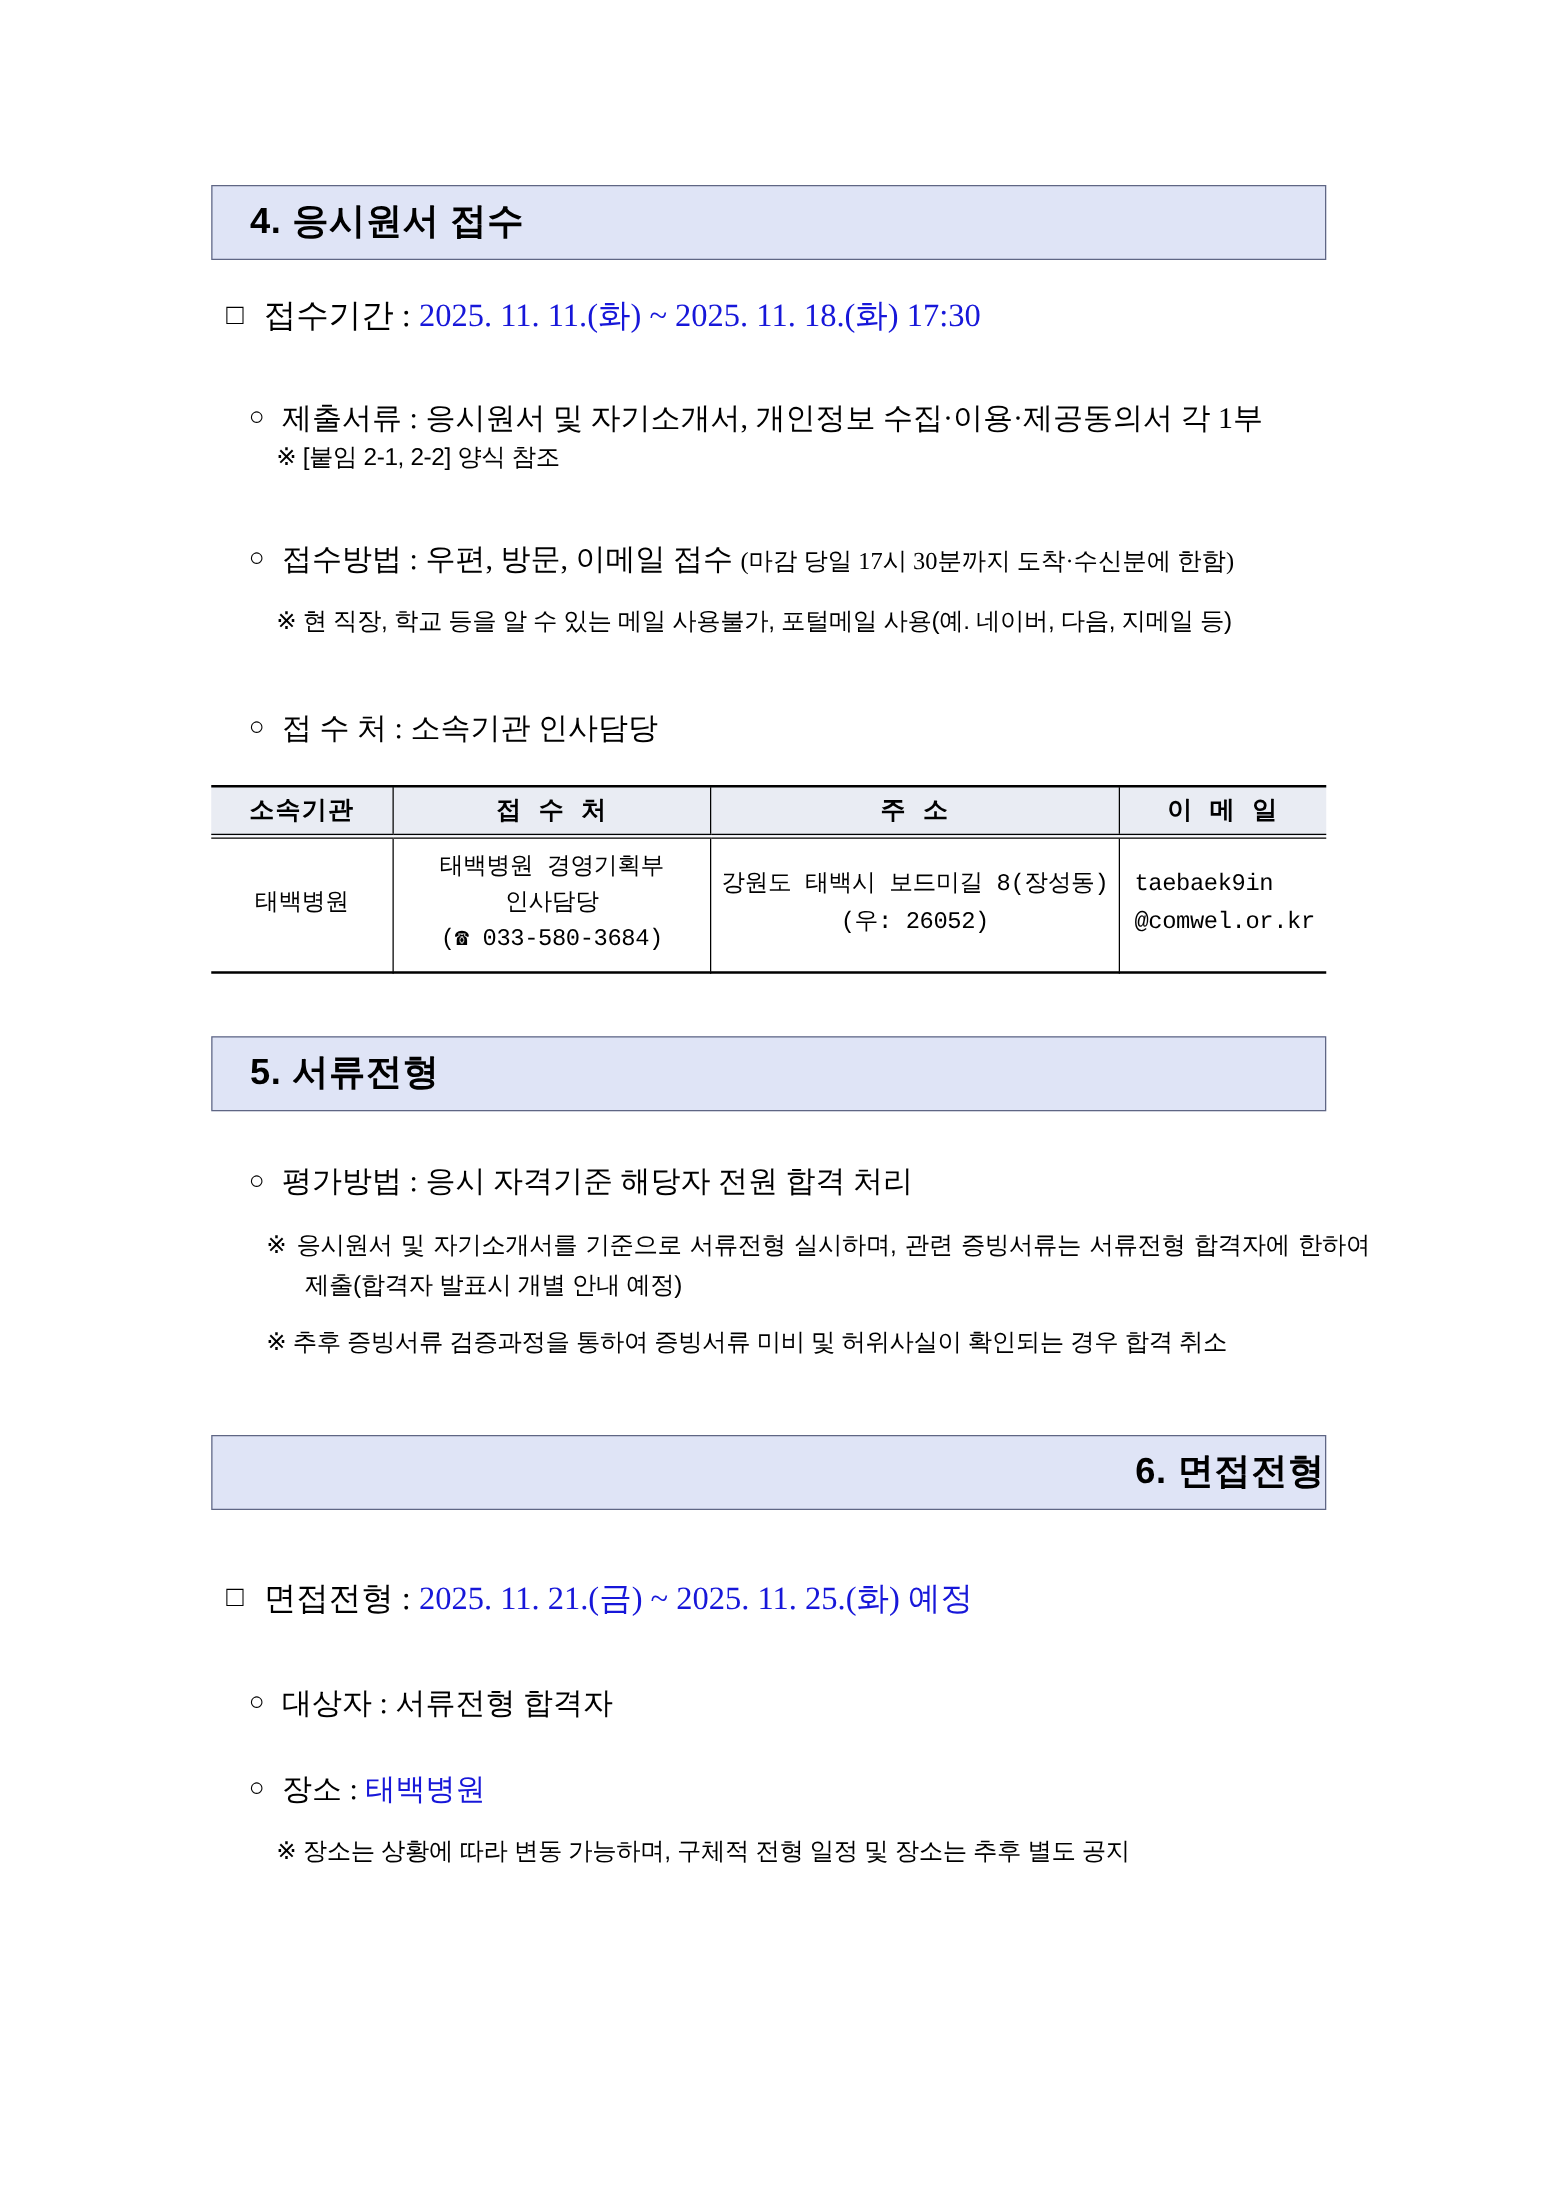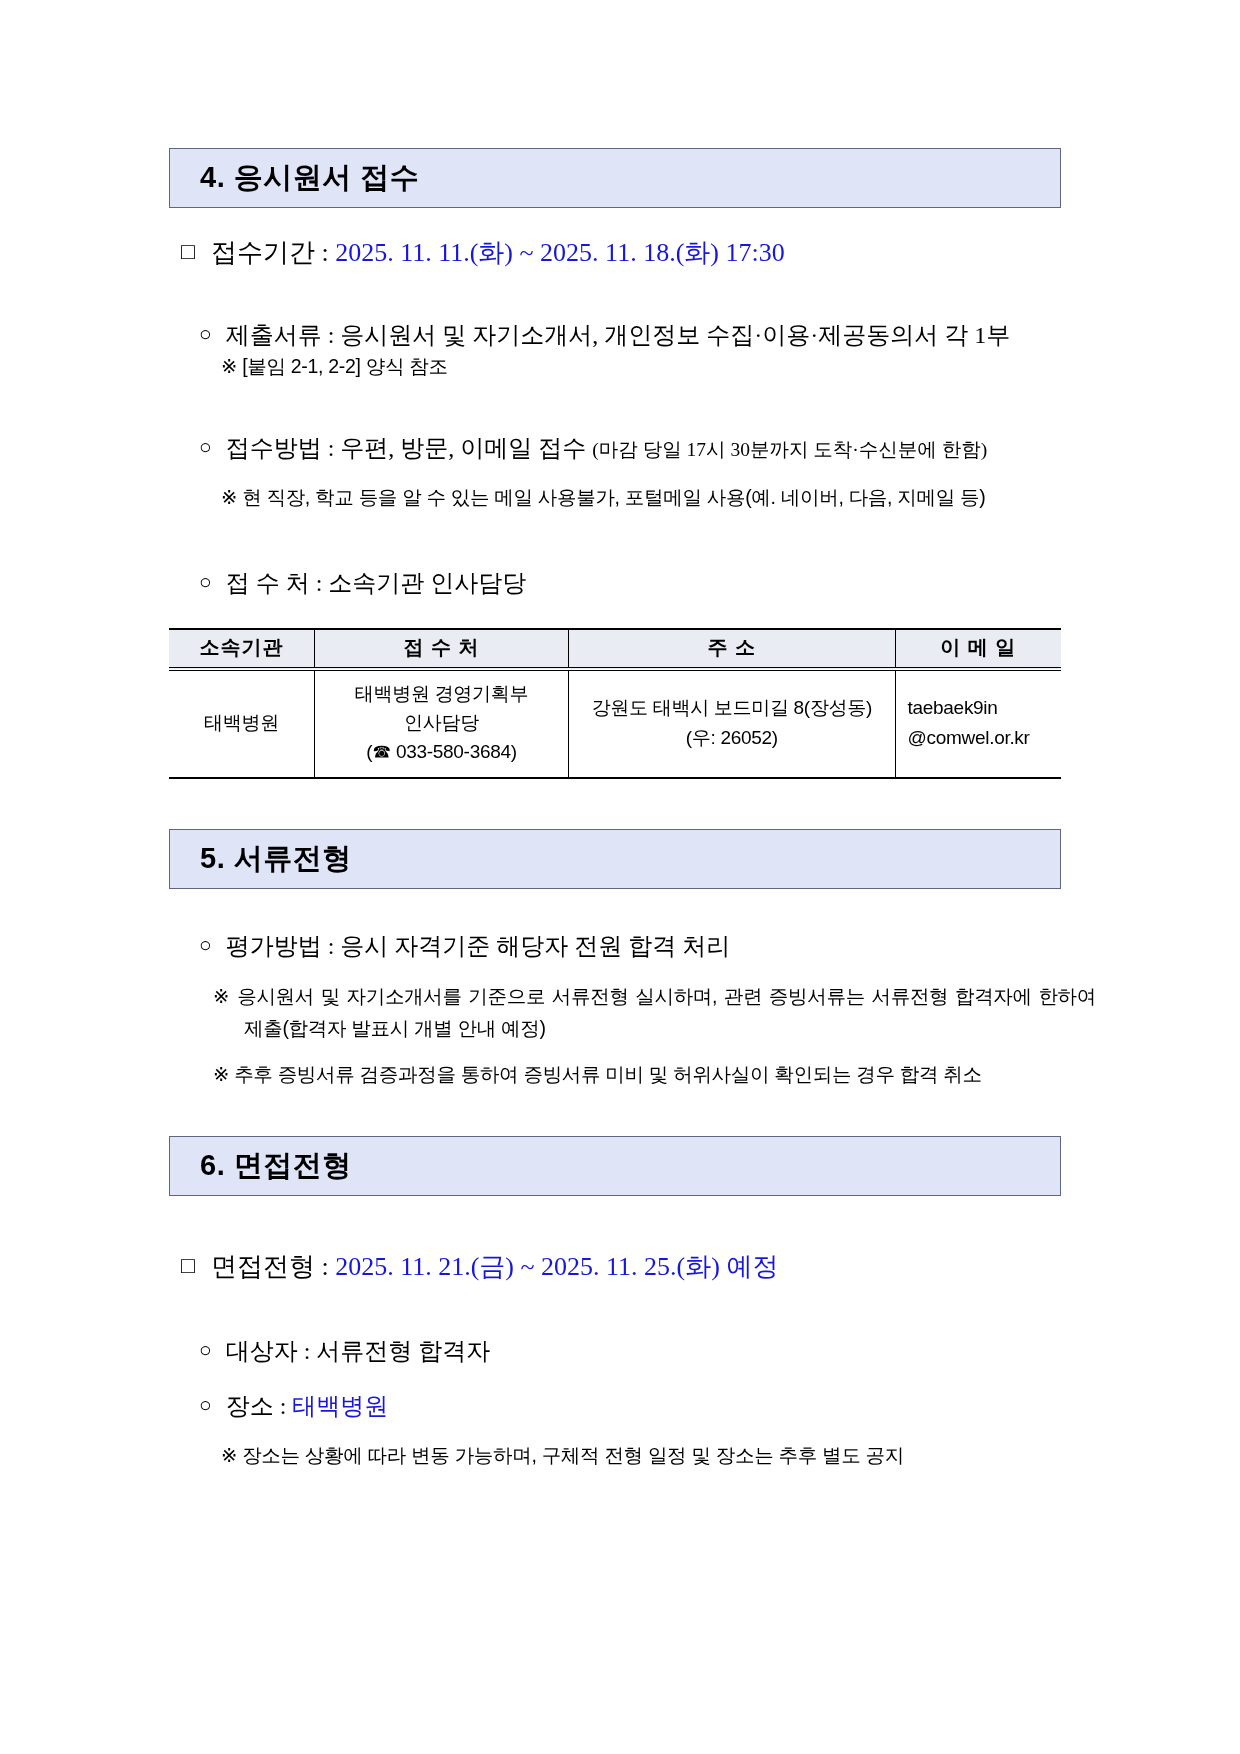--- a/index.html
+++ b/index.html
@@ -73,21 +73,21 @@
     font-size: 20px;
     margin-left: 34px;
     letter-spacing: -0.3px;
   }
   
   .rtable {
     width: 100%;
     border-collapse: collapse;
     border-top: 2px solid #000;
     border-bottom: 2px solid #000;
-    font-family: Liberation Sans, sans-serif;
+    font-family: Liberation Mono, monospace;
     table-layout: fixed;
   }
   .rtable th {
     background: #e9ecf3;
     border-bottom: 4px double #000;
     font-size: 20px;
     font-weight: bold;
     padding: 4px 0 6px;
     letter-spacing: 1px;
   }
@@ -107,24 +107,24 @@
   .mt-docnote { margin-top: 0; }
   .mt-method  { margin-top: 52px; }
   .mt-mnote   { margin-top: 18px; }
   .mt-office  { margin-top: 56px; }
   .mt-table   { margin-top: 28px; }
   .mt-s5      { margin-top: 50px; }
   .mt-announce{ margin-top: 54px; }
   .mt-eval    { margin-top: 42px; }
   .mt-note1   { margin-top: 18px; }
   .mt-note2   { margin-top: 14px; }
-  .mt-s6      { margin-top: 46px; }
+  .mt-s6      { margin-top: 58px; text-align: right; }
   .mt-intv    { margin-top: 54px; }
   .mt-target  { margin-top: 52px; }
-  .mt-place   { margin-top: 24px; }
+  .mt-place   { margin-top: 38px; }
   .mt-pnote   { margin-top: 18px; }
 </style>
 </head>
 <body>
 
 <div class="page">
   <div class="content">
 
     <div class="sec-head">
       <span>4. 응시원서 접수</span>

